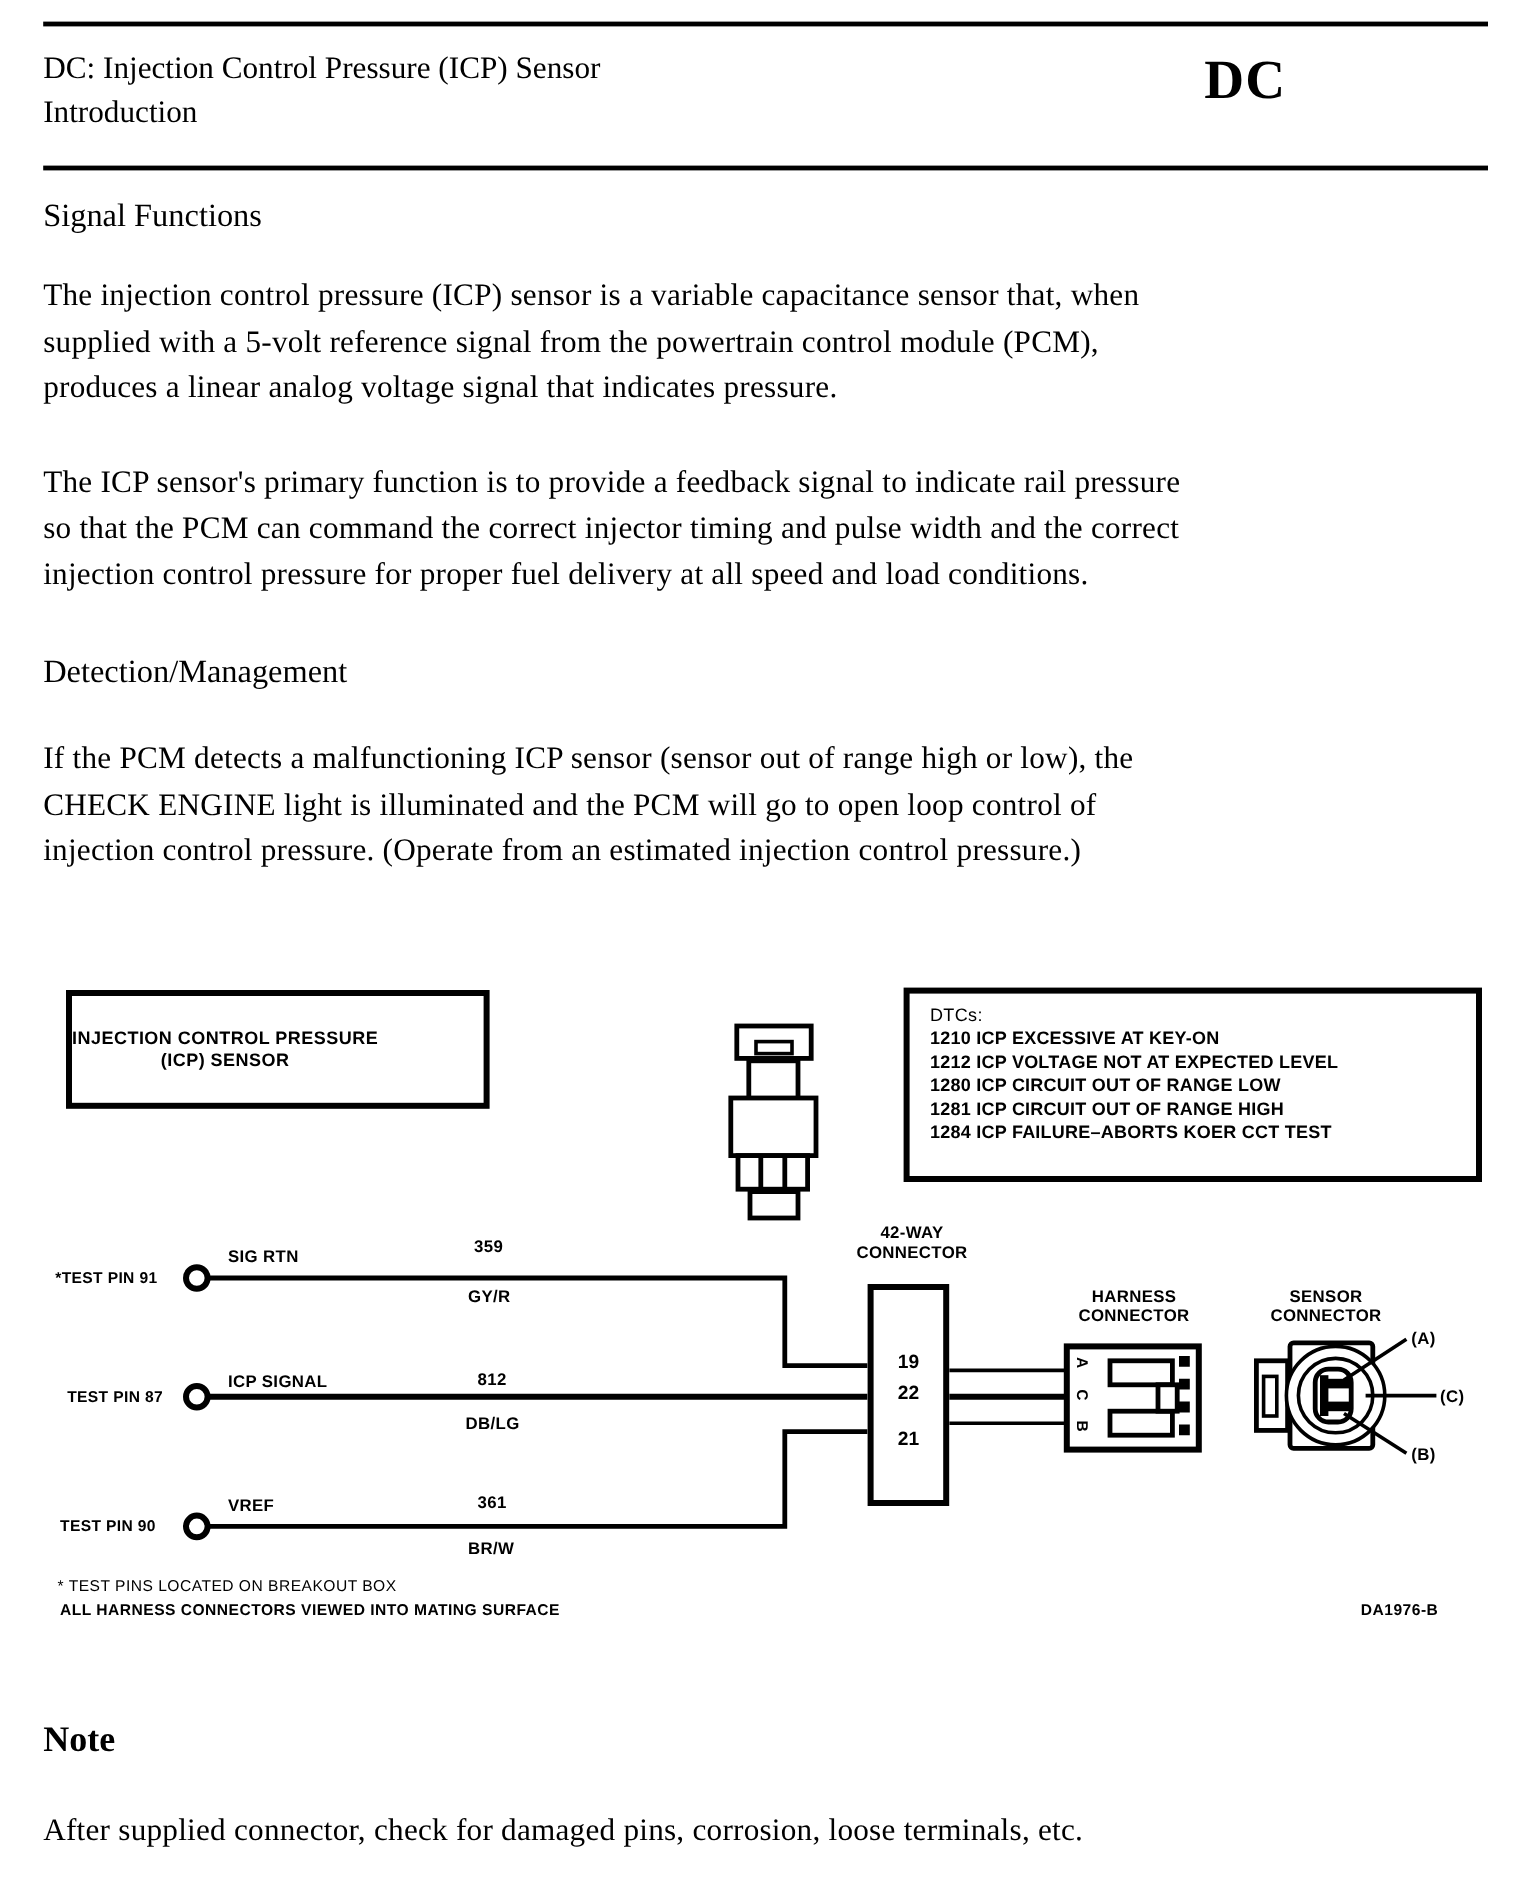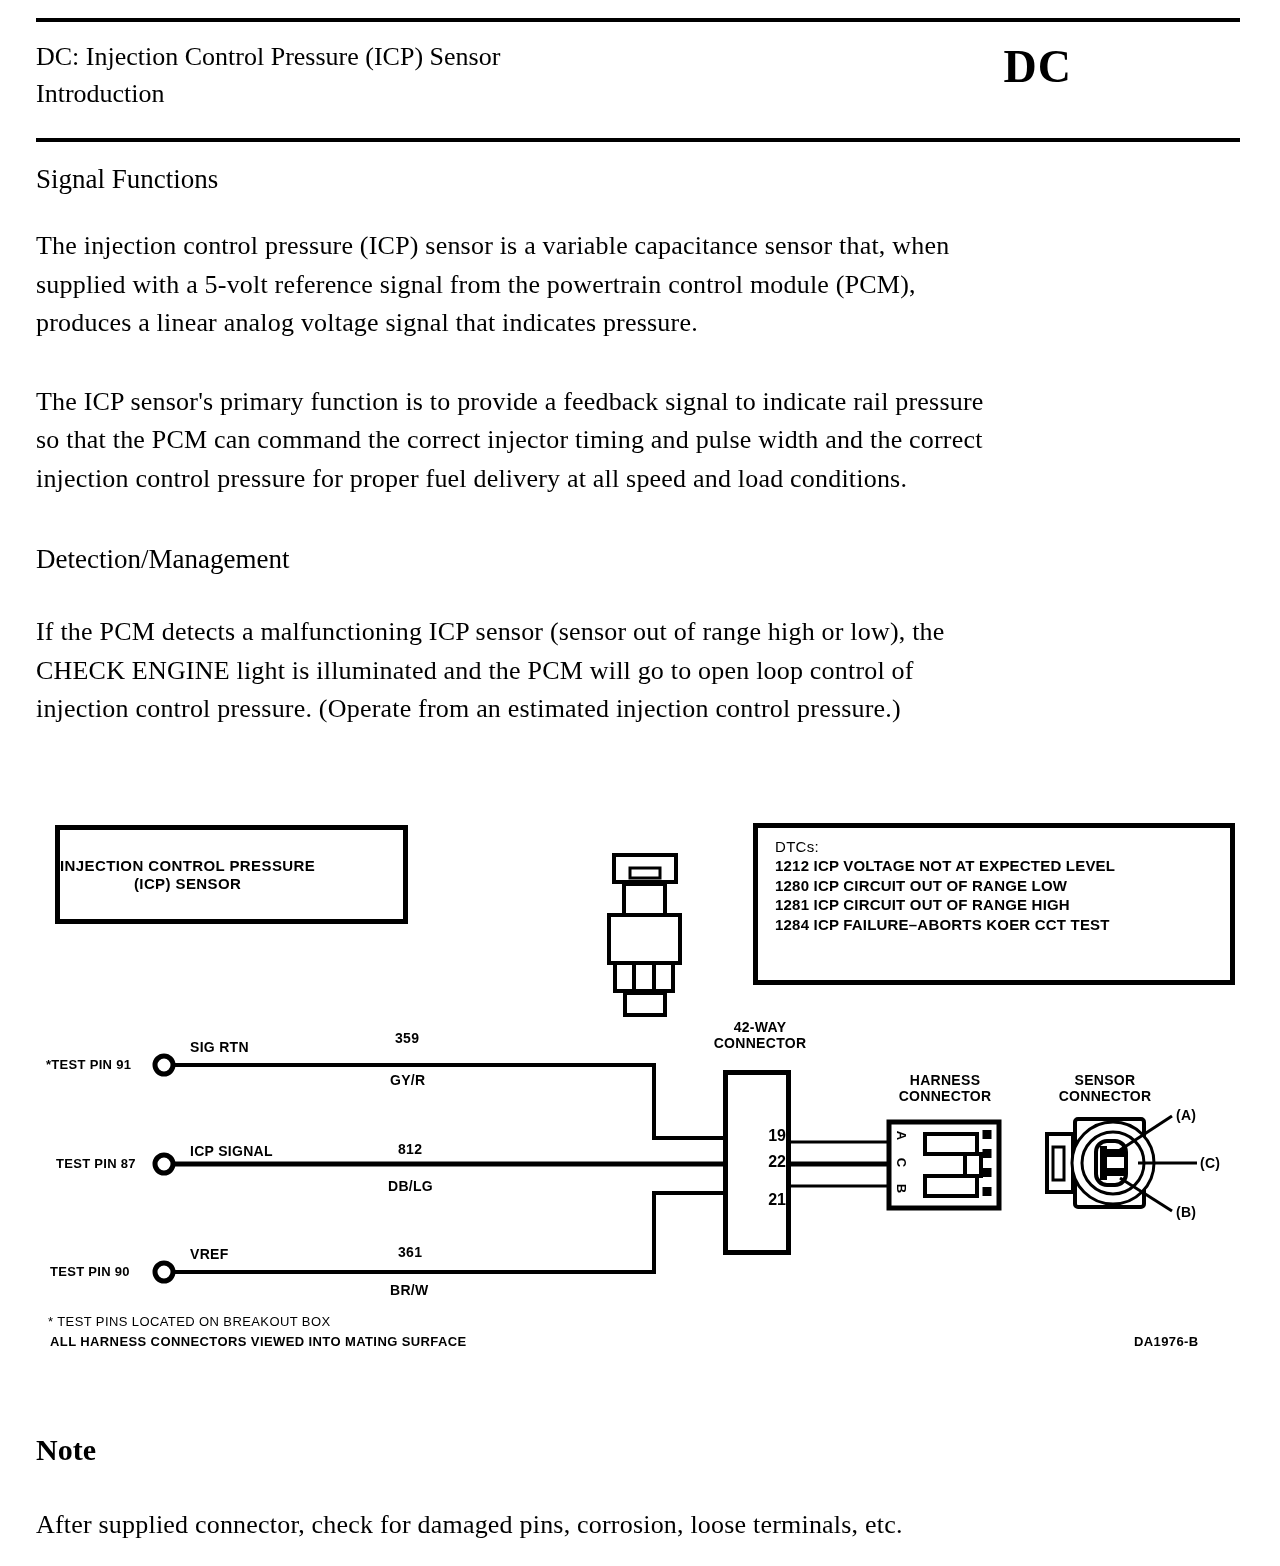--- a/index.html
+++ b/index.html
@@ -22,21 +22,21 @@
   .dlabel{position:absolute;font-family:"Liberation Sans",sans-serif;font-weight:700;font-size:14px;letter-spacing:0.3px;white-space:nowrap;}
   .dlabel-sm{font-size:13px;}
   .dlabel-center{text-align:center;line-height:16px;}
   .blackbox{position:absolute;border:5px solid #000;background:#fff;box-sizing:border-box;}
   .icp-label-box{left:55px;top:15px;width:353px;height:99px;display:flex;align-items:center;justify-content:flex-start;}
   .icp-label-text{font-family:"Liberation Sans",sans-serif;font-weight:700;font-size:15px;text-align:center;line-height:18px;letter-spacing:0.4px;}
   .dtc-box{left:753px;top:13px;width:482px;height:162px;padding:9px 8px 0 17px;}
   .dtc-title{font-family:"Liberation Sans",sans-serif;font-weight:400;font-size:15px;line-height:19px;letter-spacing:0.3px;}
   .dtc-line{font-family:"Liberation Sans",sans-serif;font-weight:600;font-size:15px;line-height:19.5px;letter-spacing:0.2px;white-space:nowrap;}
   .conn42{left:723px;top:260px;width:68px;height:185px;}
-  .pin-num{position:absolute;width:100%;text-align:right;font-family:"Liberation Sans",sans-serif;font-weight:700;font-size:16px;}
+  .pin-num{position:absolute;width:100%;text-align:center;font-family:"Liberation Sans",sans-serif;font-weight:700;font-size:16px;}
   .rot{transform:rotate(90deg);transform-origin:center;}
   .harness-letter{position:absolute;font-family:"Liberation Sans",sans-serif;font-weight:700;font-size:13px;}
   .svg-layer{position:absolute;left:0;top:0;}
   .fnote{position:absolute;font-family:"Liberation Sans",sans-serif;font-size:13px;letter-spacing:0.4px;white-space:nowrap;}
   .fnote-bold{font-weight:700;}
   .note-head{position:absolute;left:36px;top:1408px;font-size:30px;font-weight:700;}
   .note-para{position:absolute;left:36px;top:1484px;font-size:26px;letter-spacing:0.2px;white-space:nowrap;}
 </style>
 </head>
 <body>
@@ -134,20 +134,21 @@
 
   <div class="blackbox icp-label-box">
     <div class="icp-label-text">
       <div>INJECTION CONTROL PRESSURE</div>
       <div>(ICP) SENSOR</div>
     </div>
   </div>
 
   <div class="blackbox dtc-box">
     <div class="dtc-title">DTCs:</div>
+    <div class="dtc-line">1210 ICP EXCESSIVE AT KEY-ON</div>
     <div class="dtc-line">1212 ICP VOLTAGE NOT AT EXPECTED LEVEL</div>
     <div class="dtc-line">1280 ICP CIRCUIT OUT OF RANGE LOW</div>
     <div class="dtc-line">1281 ICP CIRCUIT OUT OF RANGE HIGH</div>
     <div class="dtc-line">1284 ICP FAILURE–ABORTS KOER CCT TEST</div>
   </div>
 
   <div class="dlabel dlabel-center" style="left:690px;top:209px;width:140px;">
     <div>42-WAY</div>
     <div>CONNECTOR</div>
   </div>

